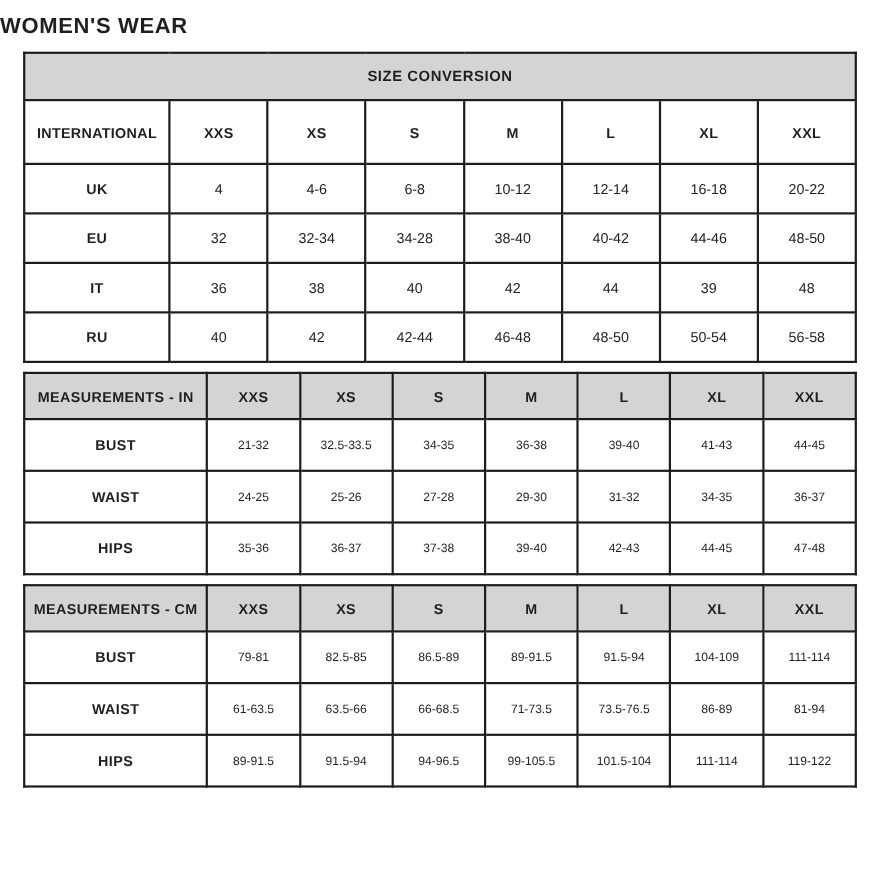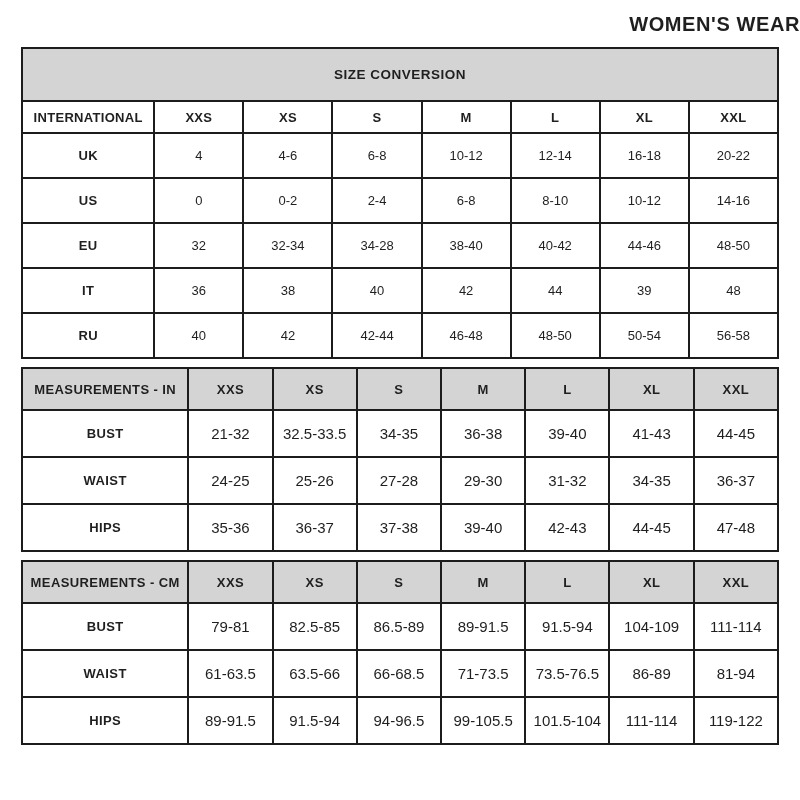--- a/index.html
+++ b/index.html
@@ -12,21 +12,21 @@
   html, body {
     margin: 0;
     padding: 0;
     width: 800px;
     height: 800px;
     background: var(--page-bg);
     font-family: "Liberation Sans", sans-serif;
     color: var(--text);
   }
   .title {
-    text-align: right;
+    text-align: left;
     font-size: 20px;
     font-weight: 700;
     letter-spacing: 0.6px;
     padding: 13px 0 12px 0;
     line-height: 22px;
   }
   table.tbl {
     width: 758px;
     margin: 0 auto;
     border-collapse: collapse;
@@ -41,27 +41,27 @@
     overflow: hidden;
     white-space: nowrap;
   }
   
   .conversion col.c-label { width: 17.5%; }
   .meas col.c-label { width: 22%; }
 
   
   .conversion .caption {
     background: var(--header-bg);
-    height: 53px;
+    height: 43px;
     font-size: 13.5px;
     font-weight: 700;
     letter-spacing: 0.5px;
   }
   .conversion tr.cols th {
-    height: 32px;
+    height: 58px;
     font-size: 13px;
     font-weight: 600;
     background: #ffffff;
     letter-spacing: 0.3px;
   }
   .conversion tbody th {
     height: 45px;
     font-size: 13px;
     font-weight: 600;
     letter-spacing: 0.3px;
@@ -81,21 +81,21 @@
     letter-spacing: 0.4px;
   }
   .meas tbody th {
     height: 47px;
     font-size: 13px;
     font-weight: 600;
     letter-spacing: 0.4px;
   }
   .meas tbody td {
     height: 47px;
-    font-size: 15px;
+    font-size: 11px;
     font-weight: 400;
   }
 </style>
 </head>
 <body>
 
 <div class="page">
 
   <div class="title">WOMEN'S WEAR</div>
 
@@ -124,30 +124,20 @@
           <th>UK</th>
           <td>4</td>
           <td>4-6</td>
           <td>6-8</td>
           <td>10-12</td>
           <td>12-14</td>
           <td>16-18</td>
           <td>20-22</td>
         </tr>
         <tr>
-          <th>US</th>
-          <td>0</td>
-          <td>0-2</td>
-          <td>2-4</td>
-          <td>6-8</td>
-          <td>8-10</td>
-          <td>10-12</td>
-          <td>14-16</td>
-        </tr>
-        <tr>
           <th>EU</th>
           <td>32</td>
           <td>32-34</td>
           <td>34-28</td>
           <td>38-40</td>
           <td>40-42</td>
           <td>44-46</td>
           <td>48-50</td>
         </tr>
         <tr>

